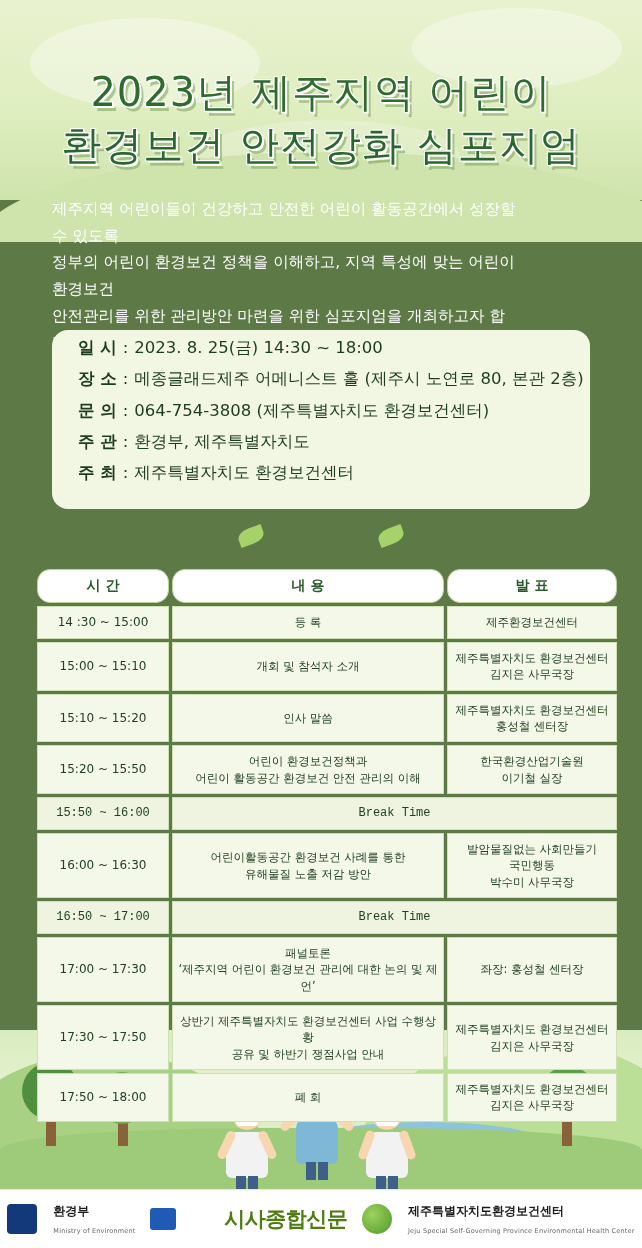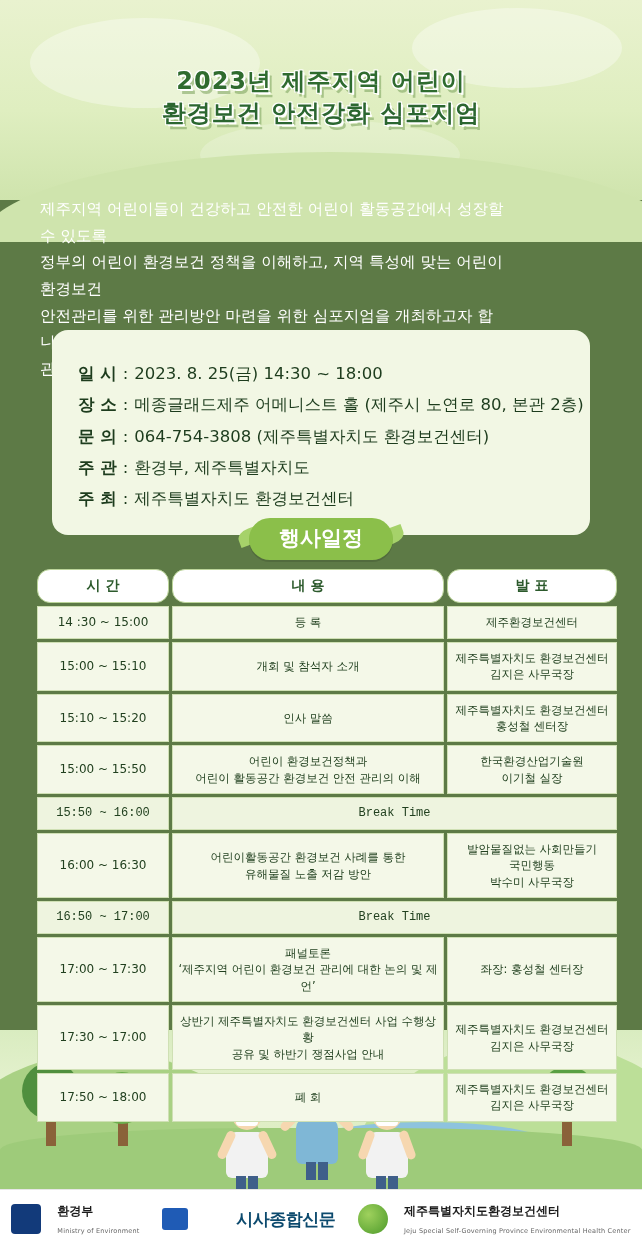--- a/index.html
+++ b/index.html
@@ -45,57 +45,57 @@
   
   .title-wrap {
     position: absolute;
     left: 0; top: 66px;
     width: 642px;
     text-align: center;
     z-index: 5;
   }
   .title-line {
     font-family: "DejaVu Sans", sans-serif;
-    font-weight: bold;
-    font-size: 24px;
+    font-weight: normal;
+    font-size: 40px;
     letter-spacing: 1px;
     color: #2f6b2f;
     line-height: 1.32;
     text-shadow:
       2px 2px 0 #ffffff,
       -1px -1px 0 #ffffff,
       1px -1px 0 #ffffff,
       -1px 1px 0 #ffffff,
       4px 5px 0 rgba(120,160,90,0.55);
   }
   .title-line.l2 { color: #2b6630; }
 
   
   .intro {
     position: absolute;
-    left: 0; top: 196px;
+    left: 12px; top: 196px;
     width: 548px;
     padding: 0 40px;
     box-sizing: border-box;
     color: #ffffff;
     font-size: 15.5px;
     line-height: 1.72;
     z-index: 5;
   }
   .intro p { margin: 0; }
 
   
   .info-card {
     position: absolute;
     left: 52px; top: 330px;
     width: 538px;
     box-sizing: border-box;
     background: #f2f7e4;
     border-radius: 16px;
-    padding: 28px 26px 20px 26px;
+    padding: 2px 26px 20px 26px;
     z-index: 5;
   }
   .info-row {
     display: flex;
     align-items: baseline;
     font-size: 16.5px;
     color: #1d3c1d;
     line-height: 1.9;
     white-space: nowrap;
   }
@@ -251,23 +251,23 @@
   .logo-mark {
     width: 30px; height: 30px;
     border-radius: 50%;
     display: inline-block;
     flex: 0 0 auto;
   }
   .logo-text { line-height: 1.15; }
   .logo-text .kr { font-size: 12px; color: #1b1b1b; font-weight: bold; }
   .logo-text .en { font-size: 6.5px; color: #666; letter-spacing: .2px; }
   .sisa {
-    font-size: 17px;
+    font-size: 21px;
     font-weight: bold;
-    color: #0c4a6e;
+    color: #4d7c0f;
     letter-spacing: -0.5px;
     margin-left: 28px;
   }
   .sisa-badge {
     display:inline-block; width: 26px; height: 22px; background: #1f5bb5;
     border-radius: 3px; margin-right: 4px; vertical-align: middle;
   }
   .green-orb {
     background: radial-gradient(circle at 35% 35%, #9fd15d, #4c9a2a);
   }
@@ -321,21 +321,20 @@
     </div>
     <div class="info-row">
       <span class="info-label">주 최</span>
       <span class="info-sep">:</span>
       <span class="info-value">제주특별자치도 환경보건센터</span>
     </div>
   </div>
 
   <div class="leaf left"></div>
   <div class="leaf right"></div>
-  <div class="sched-pill">행사일정</div>
 
   <div class="table-wrap">
     <table class="sched">
       <colgroup>
         <col class="c-time">
           <col class="c-content">
           <col class="c-speaker">
       </colgroup>
       <thead>
         <tr>
@@ -354,21 +353,21 @@
             <td class="time">15:00 ~ 15:10</td>
             <td>개회 및 참석자 소개</td>
             <td>제주특별자치도 환경보건센터<br>김지은 사무국장</td>
           </tr>
           <tr>
             <td class="time">15:10 ~ 15:20</td>
             <td>인사 말씀</td>
             <td>제주특별자치도 환경보건센터<br>홍성철 센터장</td>
           </tr>
           <tr>
-            <td class="time">15:00 ~ 15:50</td>
+            <td class="time">15:20 ~ 15:50</td>
             <td>어린이 환경보건정책과<br>어린이 활동공간 환경보건 안전 관리의 이해</td>
             <td>한국환경산업기술원<br>이기철 실장</td>
           </tr>
           <tr class="break">
             <td class="time">15:50 ~ 16:00</td>
             <td colspan="2" class="wide">Break Time</td>
           </tr>
           <tr>
             <td class="time">16:00 ~ 16:30</td>
             <td>어린이활동공간 환경보건 사례를 통한<br>유해물질 노출 저감 방안</td>
@@ -377,21 +376,21 @@
           <tr class="break">
             <td class="time">16:50 ~ 17:00</td>
             <td colspan="2" class="wide">Break Time</td>
           </tr>
           <tr>
             <td class="time">17:00 ~ 17:30</td>
             <td>패널토론<br>‘제주지역 어린이 환경보건 관리에 대한 논의 및 제언’</td>
             <td>좌장: 홍성철 센터장</td>
           </tr>
           <tr>
-            <td class="time">17:30 ~ 17:00</td>
+            <td class="time">17:30 ~ 17:50</td>
             <td>상반기 제주특별자치도 환경보건센터 사업 수행상황<br>공유 및 하반기 쟁점사업 안내</td>
             <td>제주특별자치도 환경보건센터<br>김지은 사무국장</td>
           </tr>
           <tr>
             <td class="time">17:50 ~ 18:00</td>
             <td>폐 회</td>
             <td>제주특별자치도 환경보건센터<br>김지은 사무국장</td>
           </tr>
         </tbody>
     </table>

